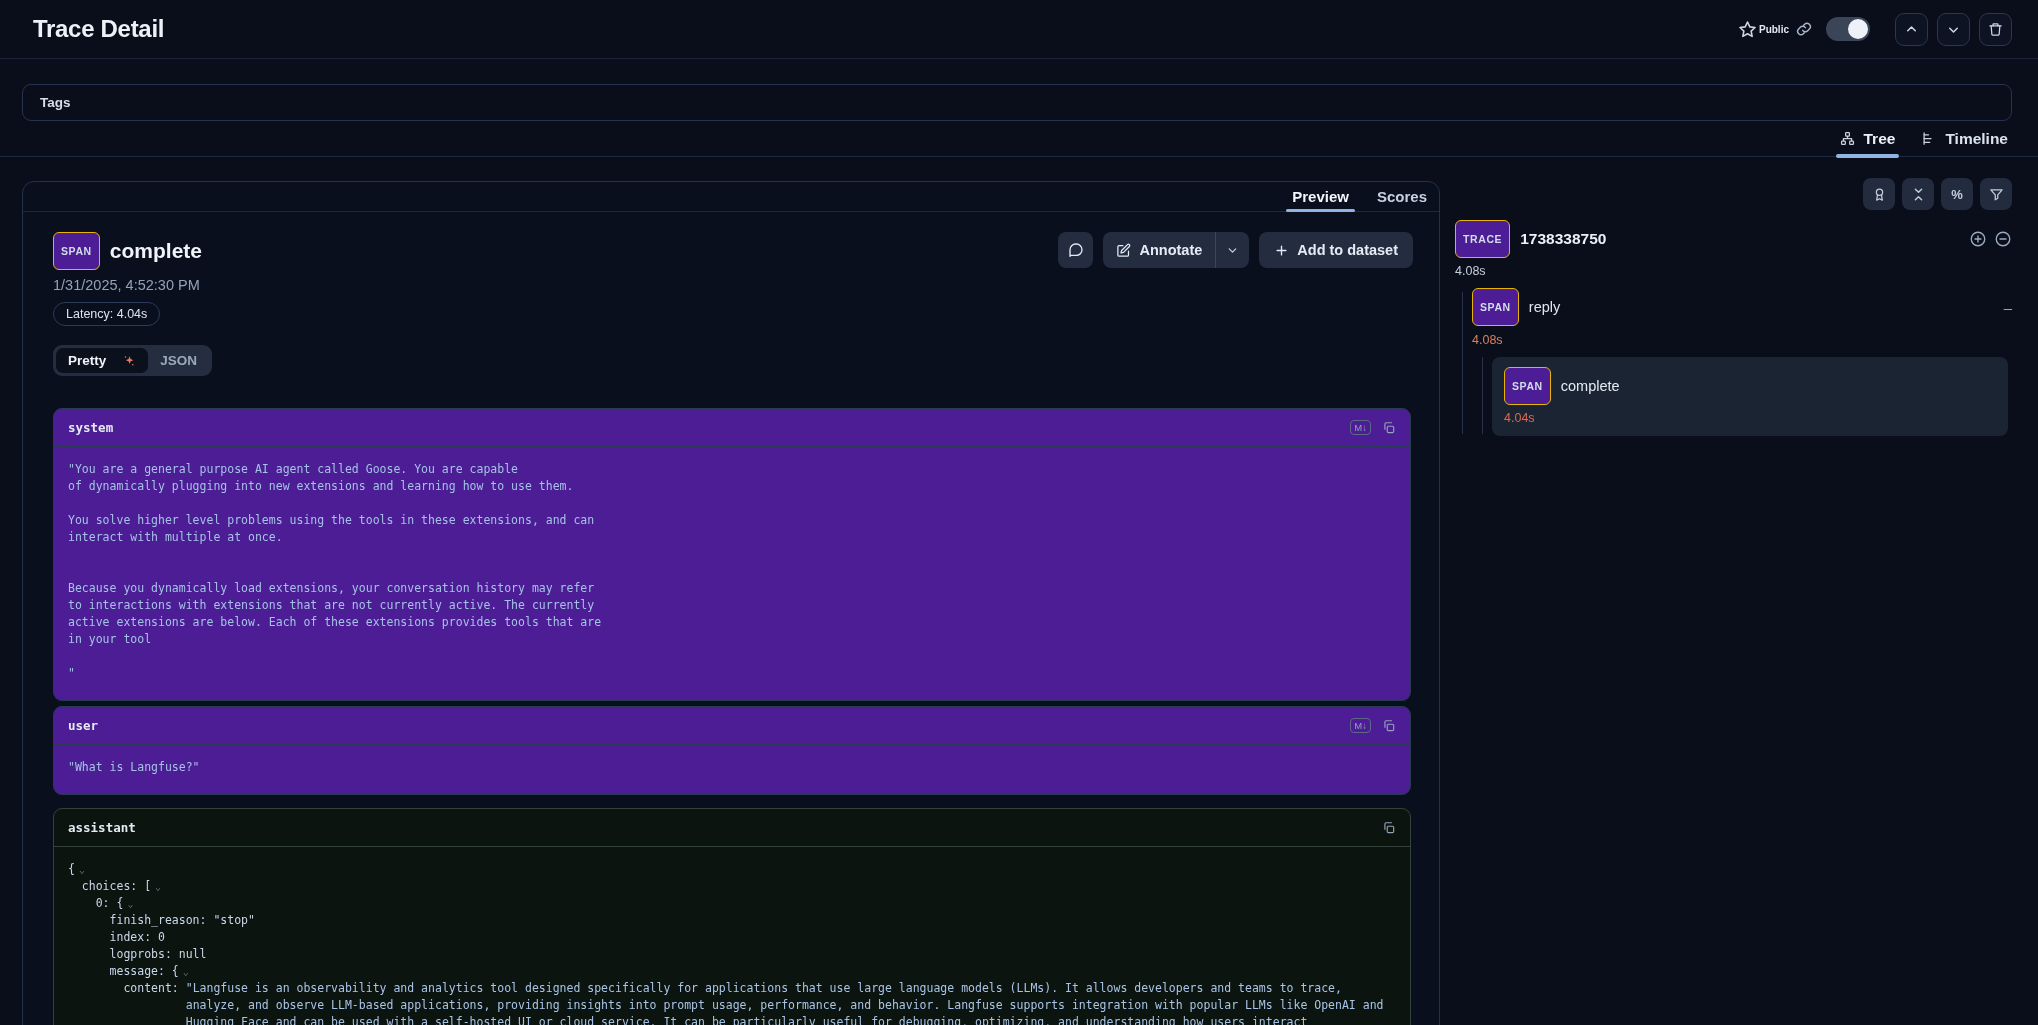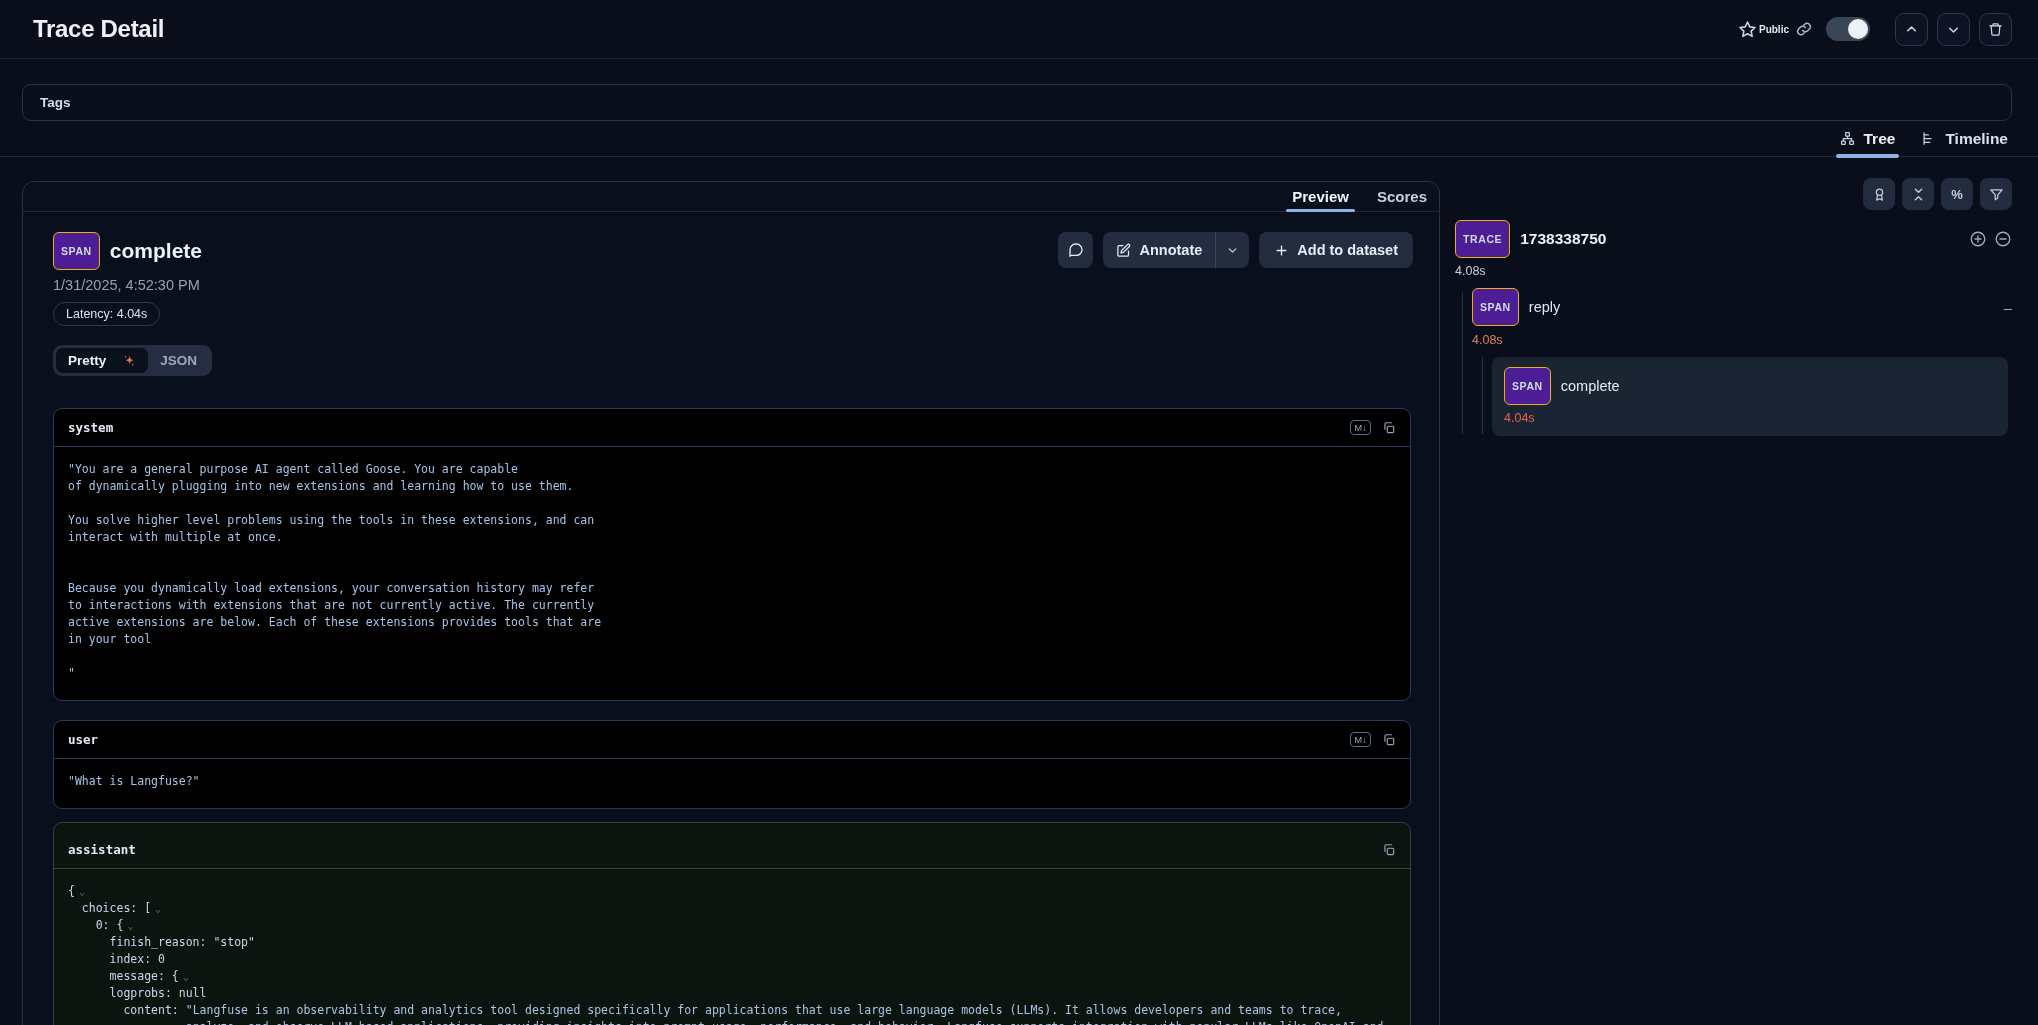--- a/index.html
+++ b/index.html
@@ -59,25 +59,25 @@
   .split-divider { width:1px; height:36px; background:#3a4660; }
   .annotate-caret { width:33px; display:flex; align-items:center; justify-content:center; color:#c3cedd; }
   .add-btn { padding:0 15px; gap:8px; }
 
   .format-toggle { margin:19px 0 0 30px; display:inline-flex; background:#242e40; border-radius:9px; padding:3px; align-items:center; }
   .seg { font-size:13.5px; font-weight:bold; padding:5px 12px; border-radius:7px; color:#9aa9bd; display:flex; align-items:center; gap:6px; cursor:pointer; }
   .seg.active { background:#0b101d; color:#f0f4f9;gap:16px; }
   .sparkles { color:#e8795a; }
 
   
-  .msg-panel { margin:32px 28px 0 30px; border:1px solid #2a3954; border-radius:9px; background:#000000; overflow:hidden; }
+  .msg-panel { margin:32px 28px 0 30px; border:1px solid #2a3954; border-radius:9px; background:#4c1d95; overflow:hidden; }
   .msg-panel.assistant { border-color:#33423a; background:#0c1410; margin-top:13px; }
-  .msg-panel.user { margin-top:19px; }
+  .msg-panel.user { margin-top:5px; }
   .msg-header { height:38px; display:flex; align-items:center; justify-content:space-between; padding:0 14px; border-bottom:1px solid #2a3954; }
-  .assistant .msg-header { border-bottom-color:#33423a;margin-top:8px; }
+  .assistant .msg-header { border-bottom-color:#33423a; }
   .msg-role { font-family:"DejaVu Sans Mono", monospace; font-size:12.5px; font-weight:bold; color:#e4eaf3; }
   .msg-header-icons { display:flex; align-items:center; gap:11px; color:#93a2b8; }
   .md-badge { border:1px solid #5a6a84; border-radius:4px; font-size:9.5px; padding:1px 3px; font-family:"Liberation Sans", sans-serif; color:#93a2b8; cursor:pointer; }
   .copy-btn { background:none; border:none; color:#93a2b8; cursor:pointer; }
 
   .msg-body { padding:14px 14px 18px 14px; font-family:"DejaVu Sans Mono", monospace; font-size:11.5px; line-height:17px; color:#a5c3e6; }
   .pre { white-space:pre-wrap; }
   .expand-link { color:#7e8da3; cursor:pointer; }
   .closing-quote { color:#a5c3e6; }
 
@@ -330,22 +330,22 @@
                 </svg></span>
           </button>
         </span>
       </div>
       <div class="msg-body">
         <div class="json-line"><span>{</span><span class="chev">⌄</span></div>
         <div class="json-line"><span>  choices: [</span><span class="chev">⌄</span></div>
         <div class="json-line"><span>    0: {</span><span class="chev">⌄</span></div>
         <div class="json-line">      finish_reason: "stop"</div>
         <div class="json-line">      index: 0</div>
+        <div class="json-line">      logprobs: null</div>
         <div class="json-line"><span>      message: {</span><span class="chev">⌄</span></div>
-        <div class="json-line">      logprobs: null</div>
         <div class="content-row">
           <span class="content-key">        content: </span>
           <span class="content-val">"Langfuse is an observability and analytics tool designed specifically for applications that use large language models (LLMs). It allows developers and teams to trace, analyze, and observe LLM-based applications, providing insights into prompt usage, performance, and behavior. Langfuse supports integration with popular LLMs like OpenAI and Hugging Face and can be used with a self-hosted UI or cloud service. It can be particularly useful for debugging, optimizing, and understanding how users interact</span>
         </div>
 
       </div>
     </div>
   </div>
 
   <div class="sidebar">

